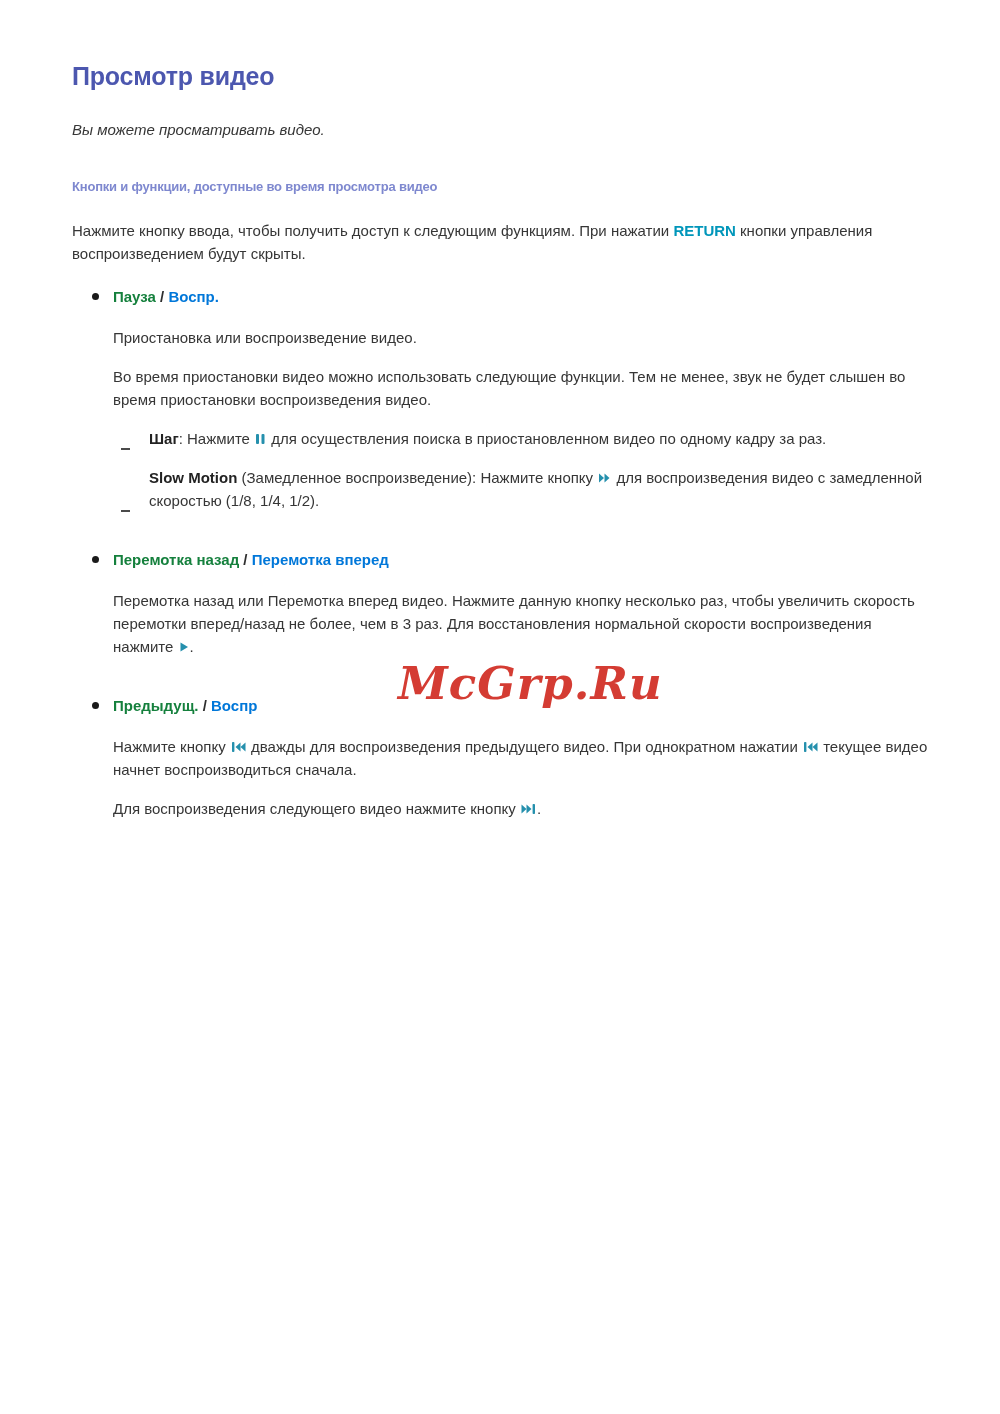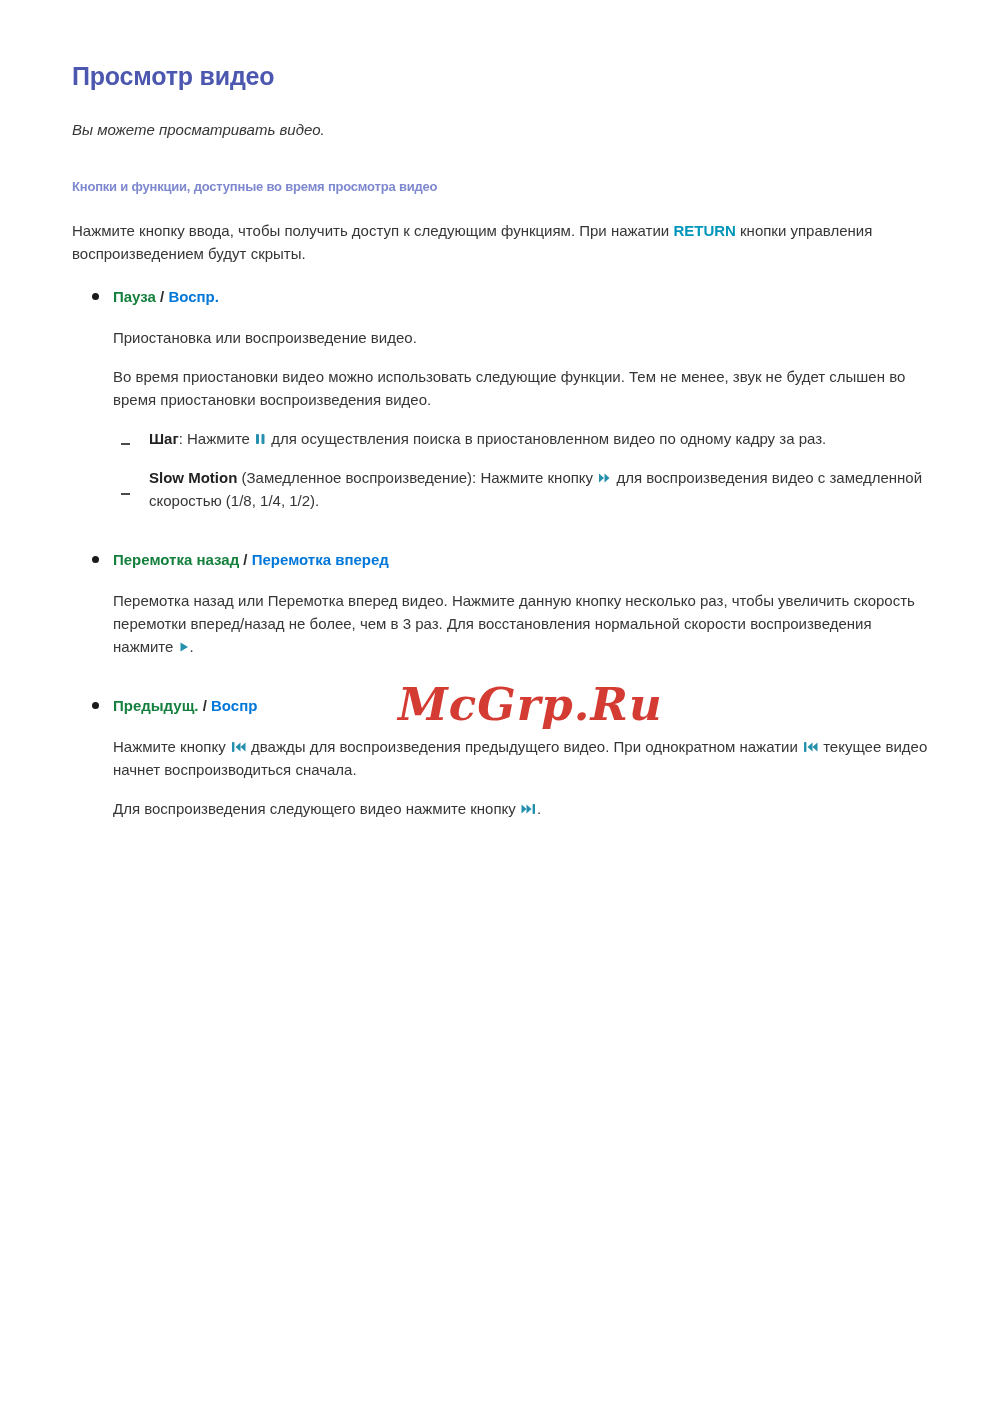--- a/index.html
+++ b/index.html
@@ -72,42 +72,42 @@
     line-height: 23px;
     font-weight: 700;
   }
   .lbl-dark   { color: #15803d; }
   .lbl-sep    { color: #2e2e2e; }
   .lbl-bright { color: #0077d9; }
   .return-key { color: #0096ba; font-weight: 700; }
   .term       { color: #222222; font-weight: 700; }
   .dash-item {
     display: flex;
-    align-items: center;
+    align-items: flex-end;
     margin: 0 0 16px 0;
   }
   .dash-marker {
     flex: 0 0 auto;
     width: 9px;
     height: 2px;
     background: #4a4a4a;
     margin: 10px 19px 0 8px;
   }
   .dash-item p.body { margin: 0; }
   .media-icon {
     display: inline-block;
     vertical-align: -1px;
     margin: 0 1px;
   }
   .media-icon svg { display: block; }
   .icon-fill { fill: #2590ad; }
   .watermark {
     position: absolute;
     left: 398px;
-    top: 678px;
+    top: 657px;
     font-family: "DejaVu Serif", "Liberation Serif", serif;
     font-style: italic;
     font-size: 45px;
     font-weight: 700;
     color: #cf2217;
     opacity: 0.88;
     letter-spacing: 1px;
     z-index: 5;
     pointer-events: none;
     white-space: nowrap;

